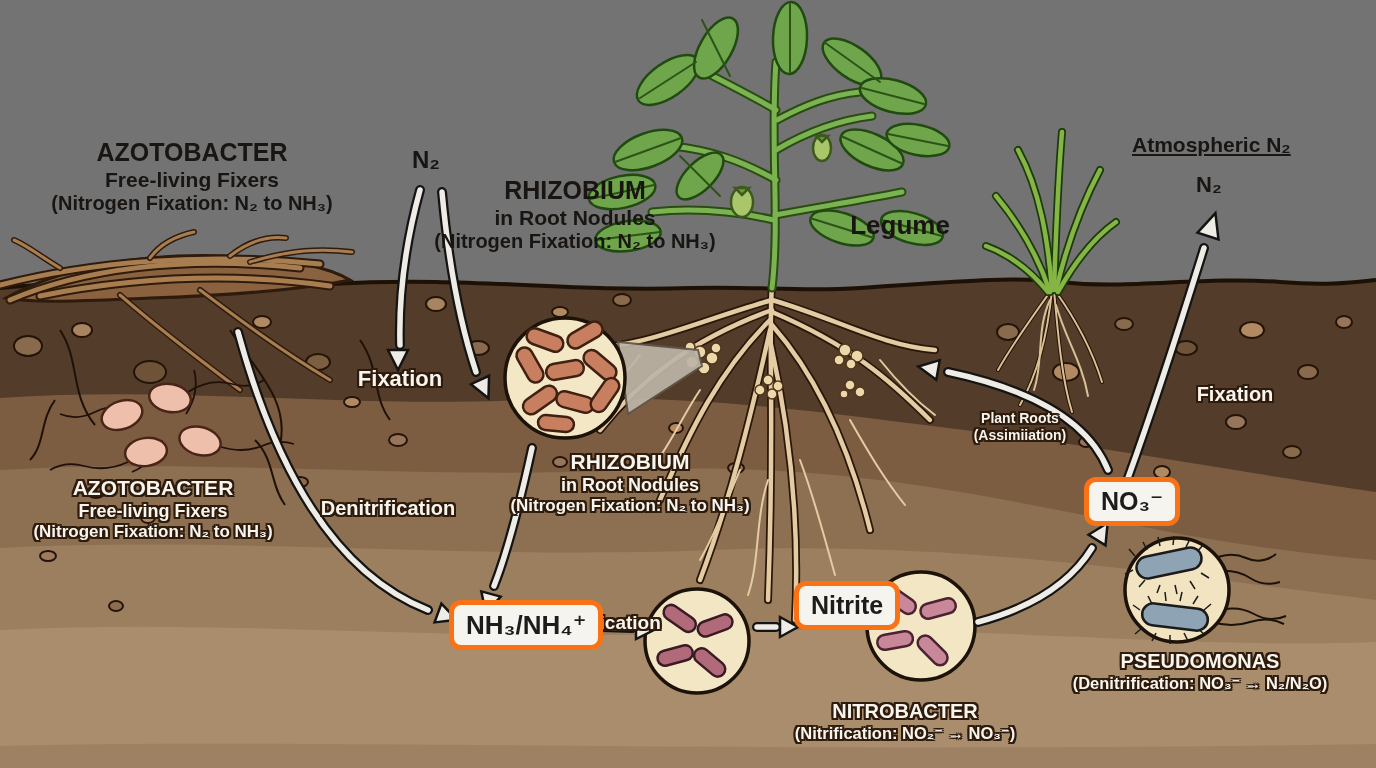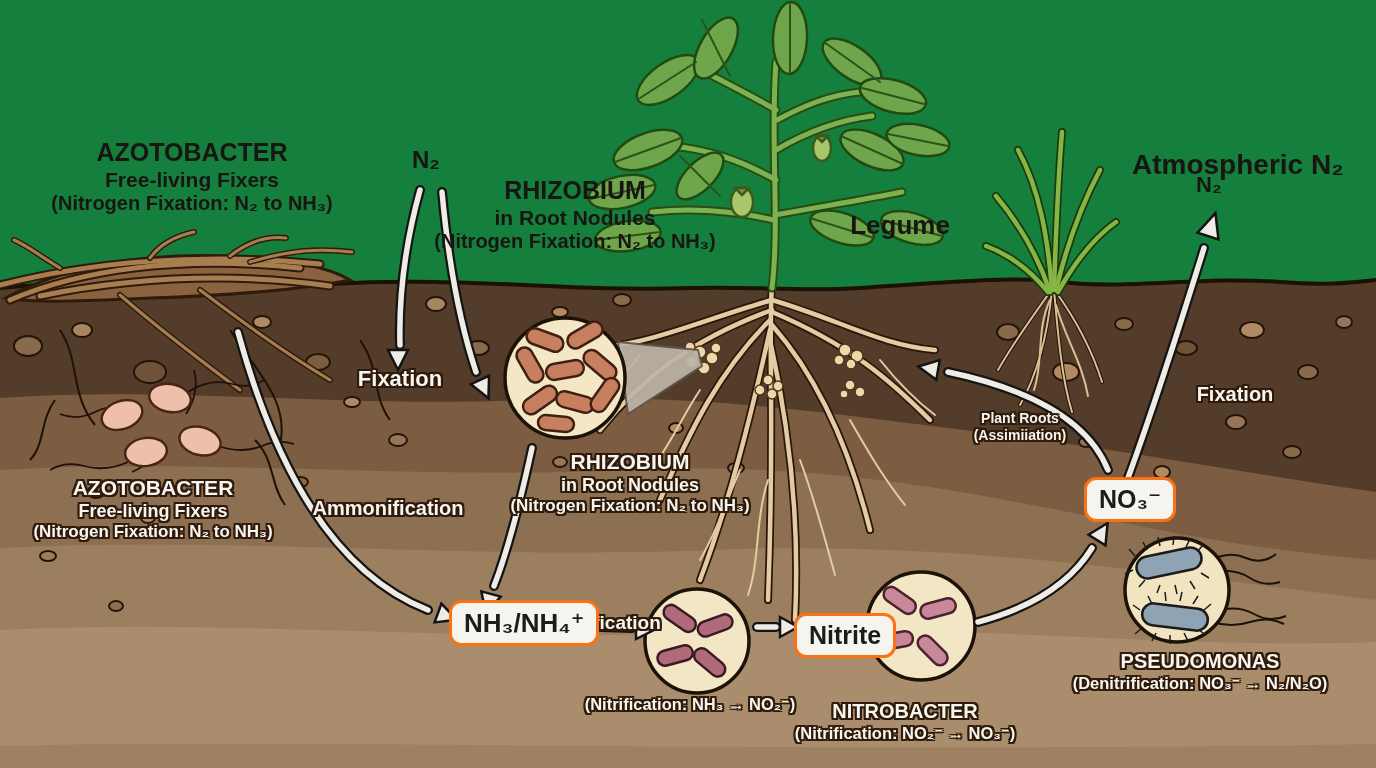--- a/index.html
+++ b/index.html
@@ -1,28 +1,28 @@
 <!DOCTYPE html>
 <html><head>
 <meta charset="utf-8">
 <style>
   html,body{margin:0;padding:0;background:#ffffff;font-family:"Liberation Sans","DejaVu Sans",sans-serif;}
-  #stage{position:relative;width:1376px;height:768px;overflow:hidden;background:#15803d;}
+  #stage{position:relative;width:1376px;height:768px;overflow:hidden;background:#737373;}
   #scene{position:absolute;left:0;top:0;}
   .lbl{position:absolute;text-align:center;font-weight:bold;line-height:1.18;white-space:nowrap;}
   .sky-lbl{color:#181512;}
   .soil-lbl{color:#f8f5ee;
     text-shadow:-2px -2px 0 #2e1b0c,0 -2px 0 #2e1b0c,2px -2px 0 #2e1b0c,
     -2px 0 0 #2e1b0c,2px 0 0 #2e1b0c,
     -2px 2px 0 #2e1b0c,0 2px 0 #2e1b0c,2px 2px 0 #2e1b0c;}
   .h1{font-size:25px;} .h2{font-size:21px;} .h3{font-size:20px;}
   .cap1{font-size:21px;} .cap2{font-size:18px;} .cap3{font-size:17px;}
   .bcap1{font-size:20px;} .bcap2{font-size:16.5px;}
   .proc{font-size:20px;}
-  .chem-box{position:absolute;background:#f6f4ef;border:3px solid #f97316;border-radius:12px;
+  .chem-box{position:absolute;background:#f6f4ef;border:5px solid #f97316;border-radius:12px;
     color:#1c1c1c;font-weight:bold;text-align:center;line-height:1;padding:7px 12px;font-size:26px;}
 </style>
 </head>
 <body>
 
 <div id="stage">
 
 <svg id="scene" width="1376" height="768" viewBox="0 0 1376 768">
 
   <g>
@@ -413,53 +413,52 @@
 <div class="lbl sky-lbl" style="left:400px;top:176px;width:350px;">
   <div class="h1">RHIZOBIUM</div>
   <div class="h2">in Root Nodules</div>
   <div class="h3">(Nitrogen Fixation: N₂ to NH₃)</div>
 </div>
 
 <div class="lbl sky-lbl" style="left:795px;top:210px;width:210px;font-size:26px;">
   <div>Legume</div>
 </div>
 
-<div class="lbl sky-lbl" style="left:1132px;top:148px;font-size:28px;">Atmospheric N₂</div>
+<div class="lbl sky-lbl" style="left:1132px;top:133px;font-size:21px;text-decoration:underline;">Atmospheric N₂</div>
 <div class="lbl sky-lbl" style="left:1196px;top:172px;font-size:22px;">N₂</div>
 
 <div class="lbl soil-lbl proc" style="left:338px;top:366px;width:124px;font-size:22px;">Fixation</div>
 
 <div class="lbl soil-lbl" style="left:0px;top:476px;width:306px;">
   <div class="cap1">AZOTOBACTER</div>
   <div class="cap2">Free-living Fixers</div>
   <div class="cap3">(Nitrogen Fixation: N₂ to NH₃)</div>
 </div>
 
 <div class="lbl soil-lbl" style="left:470px;top:450px;width:320px;">
   <div class="cap1">RHIZOBIUM</div>
   <div class="cap2">in Root Nodules</div>
   <div class="cap3">(Nitrogen Fixation: N₂ to NH₃)</div>
 </div>
 
-<div class="lbl soil-lbl proc" style="left:300px;top:497px;width:176px;">Ammonification</div>
+<div class="lbl soil-lbl proc" style="left:300px;top:497px;width:176px;">Denitrification</div>
 <div class="lbl soil-lbl" style="left:540px;top:612px;width:136px;font-size:19px;">Nitrification</div>
 
 <div class="lbl soil-lbl" style="left:935px;top:410px;width:170px;font-size:14px;">
   <div>Plant Roots</div>
   <div>(Assimiiation)</div>
 </div>
 
 <div class="lbl soil-lbl" style="left:1180px;top:383px;width:110px;font-size:20px;">Fixation</div>
 
 <div class="chem-box" style="left:449px;top:600px;">NH₃/NH₄⁺</div>
-<div class="chem-box" style="left:794px;top:613px;font-size:25px;">Nitrite</div>
+<div class="chem-box" style="left:794px;top:581px;font-size:25px;">Nitrite</div>
 <div class="chem-box" style="left:1084px;top:477px;font-size:25px;">NO₃⁻</div>
 
 <div class="lbl soil-lbl" style="left:540px;top:695px;width:300px;">
-  <div class="bcap2">(Nitrification: NH₃ → NO₂⁻)</div>
 </div>
 
 <div class="lbl soil-lbl" style="left:760px;top:700px;width:290px;">
   <div class="bcap1">NITROBACTER</div>
   <div class="bcap2">(Nitrification: NO₂⁻ → NO₃⁻)</div>
 </div>
 
 <div class="lbl soil-lbl" style="left:1040px;top:650px;width:320px;">
   <div class="bcap1">PSEUDOMONAS</div>
   <div class="bcap2">(Denitrification: NO₃⁻ → N₂/N₂O)</div>

